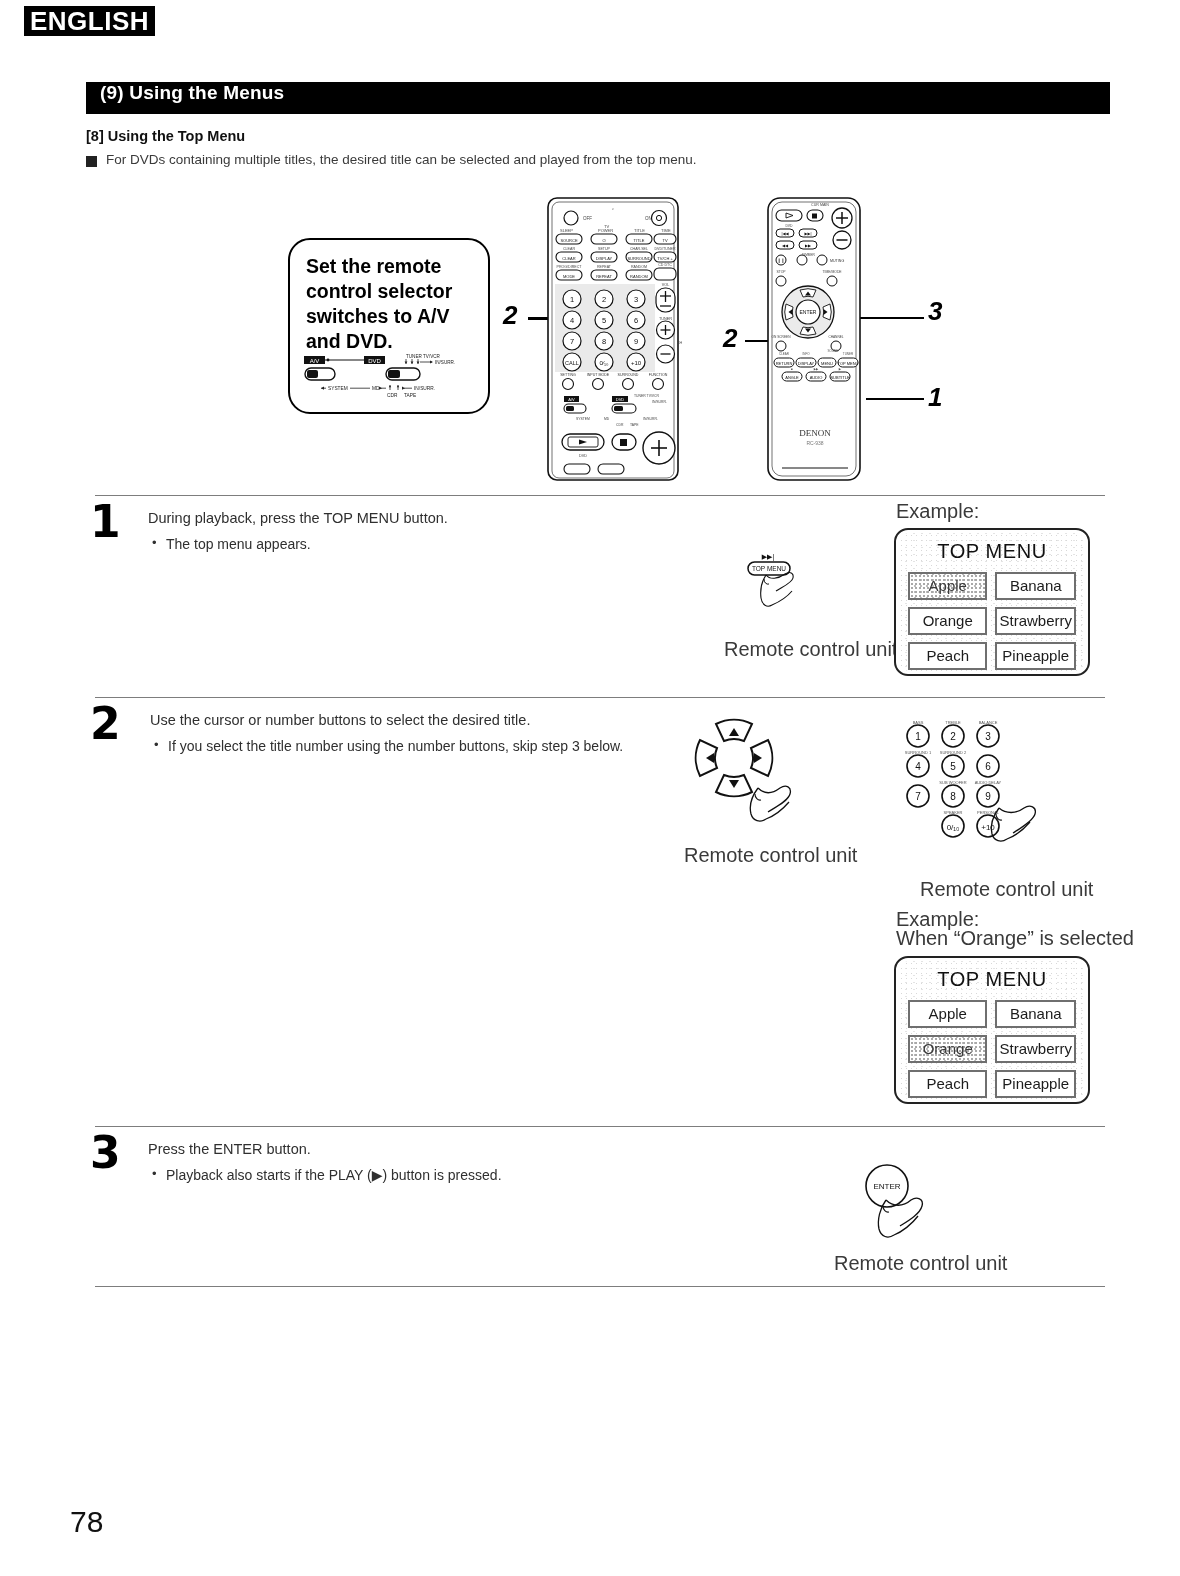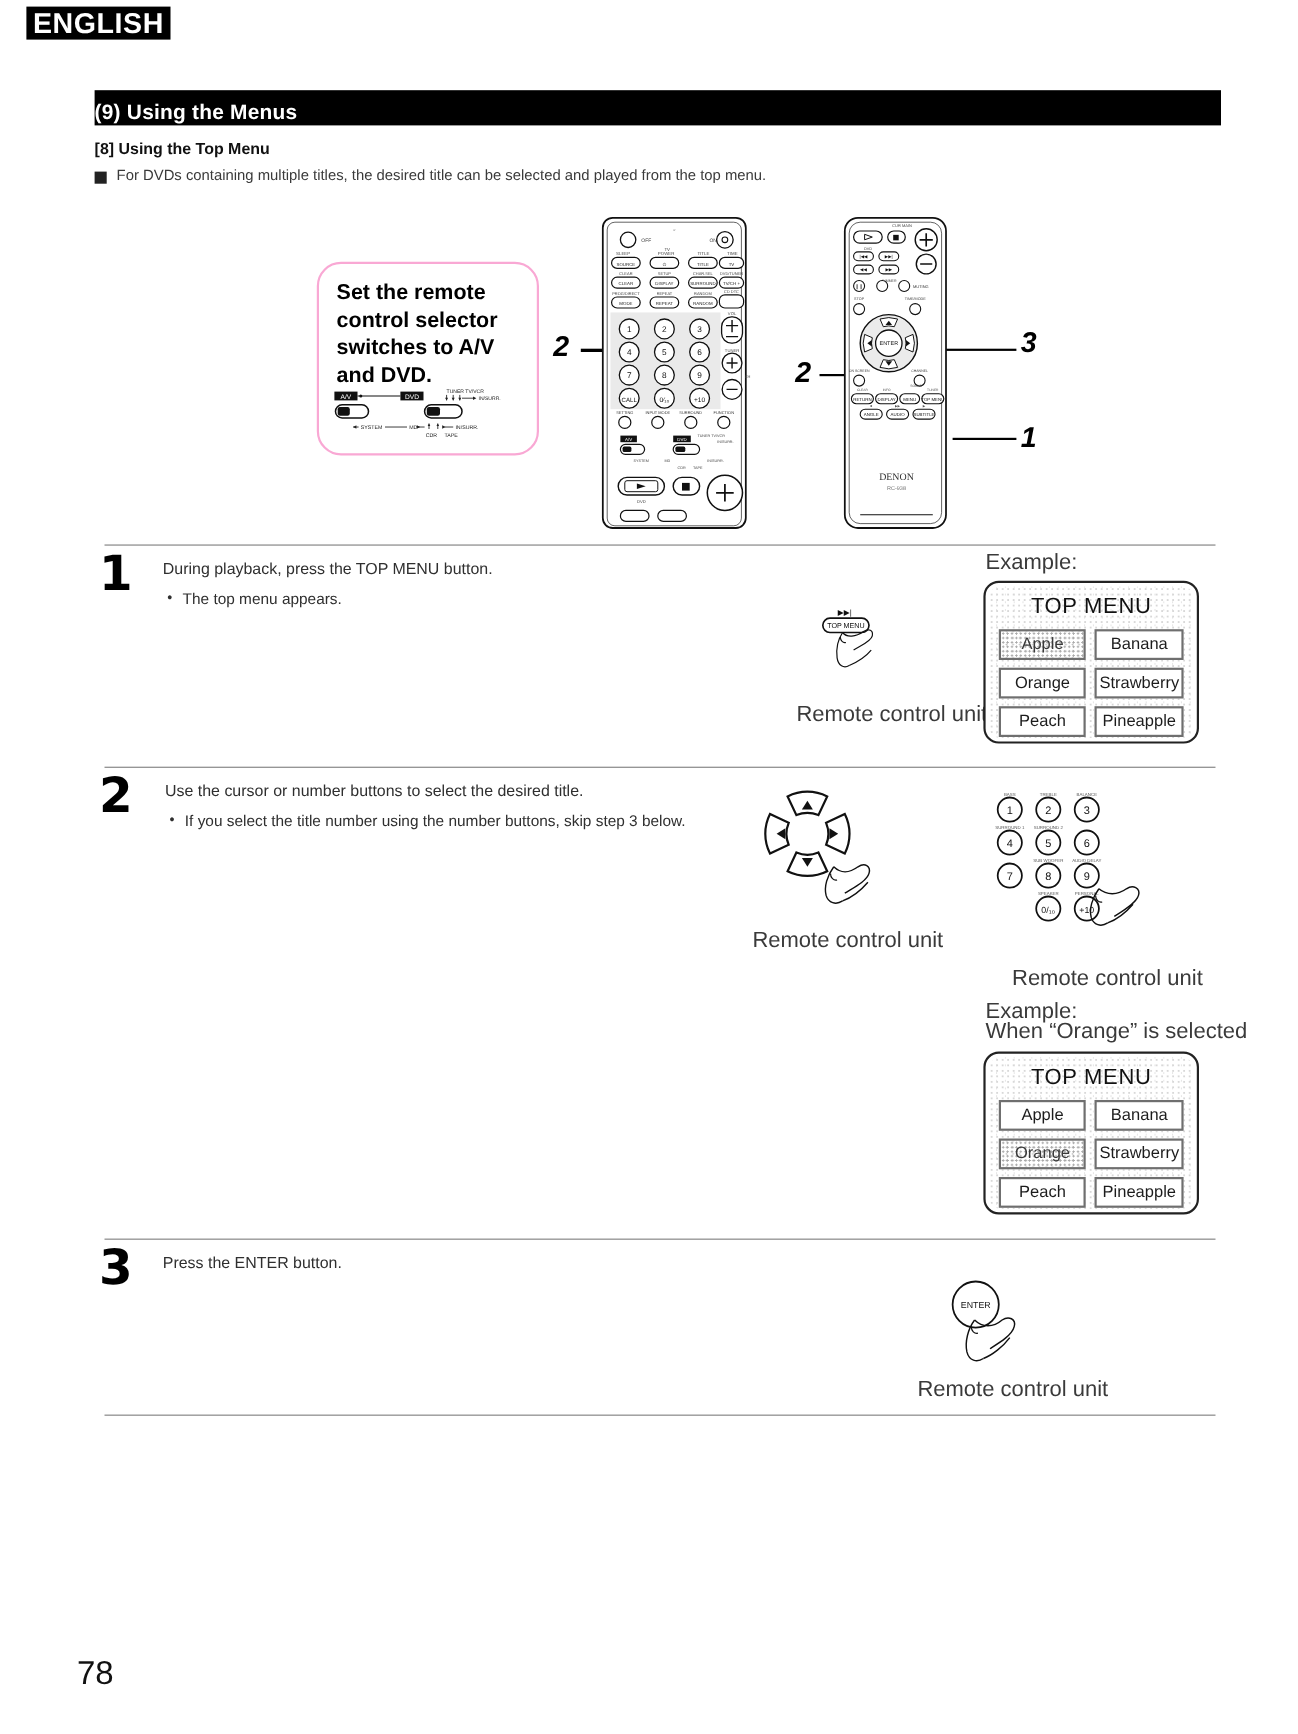--- a/index.html
+++ b/index.html
@@ -14,34 +14,34 @@
   
   #english-tab{
     left:24px;top:6px;width:131px;height:30px;background:#000;
     color:#fff;font-weight:bold;font-size:26px;letter-spacing:.5px;
     display:flex;align-items:center;justify-content:center;
   }
 
   
   #section-header{
     left:86px;top:82px;width:1024px;height:32px;background:#000;color:#fff;
-    font-weight:bold;font-size:19px;display:flex;align-items:flex-end;
-    box-sizing:border-box;letter-spacing:.2px;
+    font-weight:bold;font-size:19px;display:flex;align-items:flex-start;
+    padding-left:14px;box-sizing:border-box;letter-spacing:.2px;
   }
   #subsection-title{
     left:86px;top:128px;font-weight:bold;font-size:14.5px;color:#111;
   }
   #intro-row{left:86px;top:152px;display:flex;align-items:center;gap:9px;}
   #intro-bullet{width:11px;height:11px;background:#222;margin-top:4px;flex:0 0 auto;}
   #intro-text{font-size:13.5px;color:#3a3a3a;}
 
   
   #callout-box{
     left:288px;top:238px;width:198px;height:172px;
-    border:2px solid #f9a8d4;border-radius:22px;background:#fff;
+    border:2px solid #000000;border-radius:22px;background:#fff;
   }
   #callout-text{
     position:absolute;left:16px;top:14px;width:172px;
     font-weight:bold;font-size:19.5px;line-height:25px;color:#000;
   }
   #switch-graphic{position:absolute;left:12px;top:112px;width:176px;height:48px;}
 
   
   .callout-num{font-style:italic;font-weight:bold;font-size:26px;color:#000;}
   .leader{background:#000;position:absolute;}
@@ -516,20 +516,21 @@
     <div class="tv-cell">Pineapple</div>
   </div>
 </div>
 
 <div class="rule" style="top:1126px;"></div>
 
 <div class="step-num" style="left:90px;top:1131px;">3</div>
 <div class="step-title" style="left:148px;top:1141px;">Press the ENTER button.</div>
 <div class="step-bullets" style="left:150px;top:1164px;width:520px;">
   <ul>
+    <li>Playback also starts if the PLAY (▶) button is pressed.</li>
   </ul>
 </div>
 
 <svg class="abs" style="left:850px;top:1160px;" width="110" height="100" viewBox="0 0 110 100">
   <circle cx="37" cy="26" r="21" fill="#fff" stroke="#111" stroke-width="1.6"></circle>
   <text x="37" y="29" font-size="8" fill="#111" text-anchor="middle" font-family="Liberation Sans, sans-serif">ENTER</text>
   <path d="M36 40 C43 47 53 47 61 40 C67 36 74 39 72 46 C70 54 58 61 50 66" fill="none" stroke="#111" stroke-width="1.3"></path>
   <path d="M36 40 C30 48 27 60 29 69 C31 77 38 79 44 75" fill="none" stroke="#111" stroke-width="1.3"></path>
   <path d="M44 75 C52 72 62 64 68 56" fill="none" stroke="#111" stroke-width="1.3"></path>
   <path d="M33 46 a5 6 0 0 0 6 6" fill="none" stroke="#111" stroke-width="1.1"></path>

